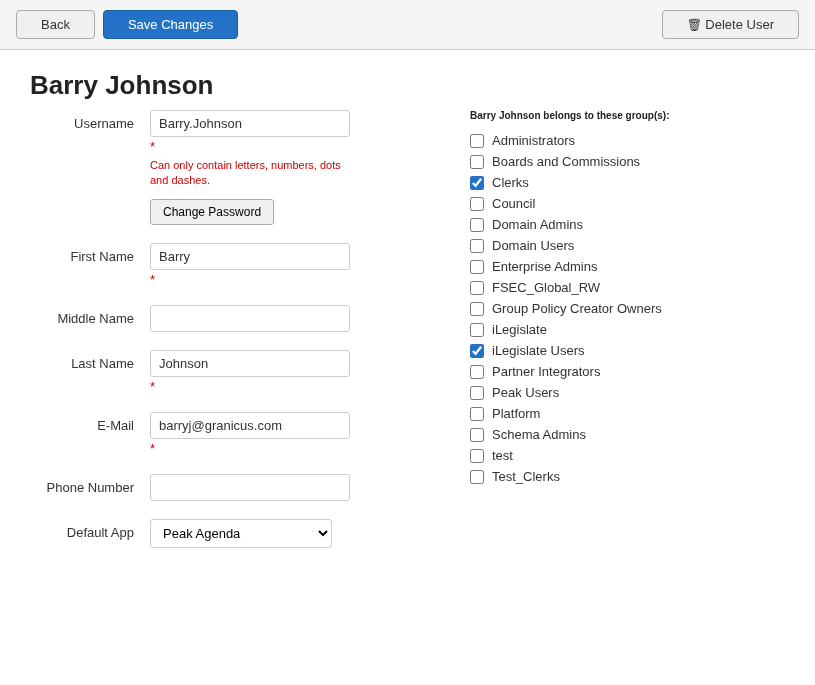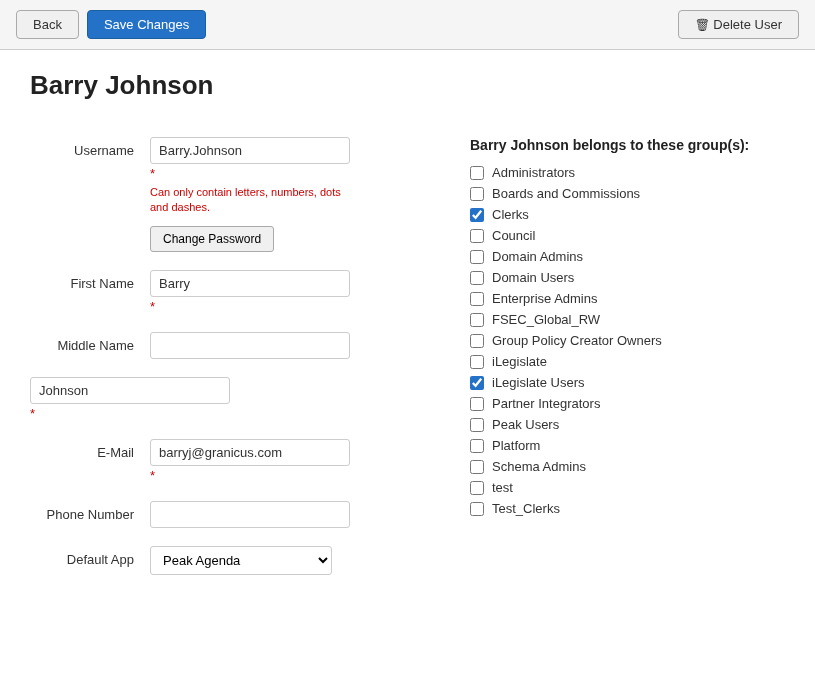--- a/index.html
+++ b/index.html
@@ -18,21 +18,21 @@
       border-bottom: 1px solid #ccc;
       background: #f5f5f5;
     }
 
     .top-bar-left {
       display: flex;
       gap: 8px;
     }
 
     .btn {
-      padding: 6px 16px;
+      padding: 6px 24px;
       border-radius: 4px;
       border: 1px solid #aaa;
       cursor: pointer;
       font-size: 13px;
       background: #f0f0f0;
       color: #333;
     }
 
     .btn-primary {
       background: #2472c8;
@@ -51,21 +51,21 @@
       font-size: 12px;
     }
 
     .page-content {
       padding: 20px 30px;
     }
 
     .page-title {
       font-size: 26px;
       font-weight: bold;
-      margin-bottom: 36px;
+      margin-bottom: 9px;
       color: #222;
     }
 
     .main-layout {
       display: flex;
       gap: 20px;
       align-items: flex-start;
     }
 
     .form-section {
@@ -123,21 +123,21 @@
       background: #f0f0f0;
       cursor: pointer;
       font-size: 12px;
     }
 
     .groups-section {
       flex: 1;
     }
 
     .groups-title {
-      font-size: 14px;
+      font-size: 10px;
       font-weight: bold;
       margin-bottom: 12px;
       color: #222;
     }
 
     .group-item {
       display: flex;
       align-items: center;
       gap: 8px;
       margin-bottom: 6px;
@@ -209,20 +209,21 @@
       </div>
 
       <div class="form-row">
         <div class="form-label">Middle Name</div>
         <div class="form-field-wrap">
           <input class="form-input" type="text" style="">
         </div>
       </div>
 
       <div class="form-row">
+        <div class="form-label">Last Name</div>
         <div class="form-field-wrap">
           <input class="form-input" type="text" value="Johnson" style="">
           <div class="required-star">*</div>
         </div>
       </div>
 
       <div class="form-row">
         <div class="form-label">E-Mail</div>
         <div class="form-field-wrap">
           <input class="form-input" type="text" value="barryj@granicus.com" style="">

